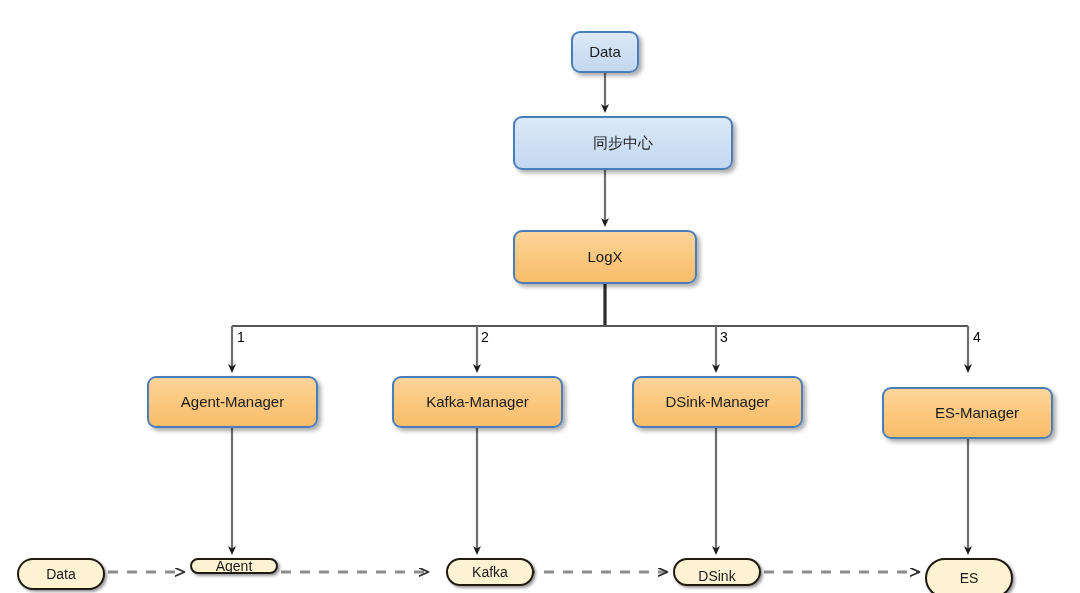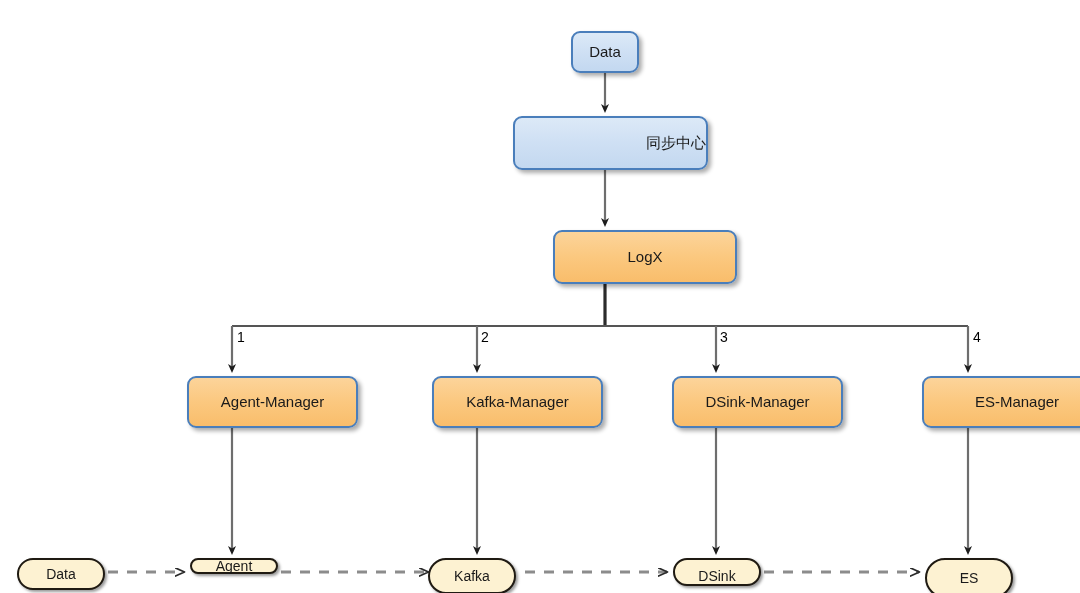--- a/index.html
+++ b/index.html
@@ -47,21 +47,20 @@
     box-shadow: 3px 3px 4px rgba(0,0,0,0.33);
     font-size: 15px;
   }
   
   .node-orange {
     border: 2px solid #4a7ebb;
     border-radius: 9px;
     background: linear-gradient(to bottom, #fcd49a 0%, #fbc87f 50%, #f9bd6b 100%);
     box-shadow: 3px 3px 4px rgba(0,0,0,0.33);
     font-size: 15px;
-    margin-left: 40px;
   }
   
   .node-pill {
     border: 2.5px solid #1f1a12;
     border-radius: 999px;
     background: #fdf2d2;
     box-shadow: 2px 2px 3px rgba(0,0,0,0.4);
     font-size: 14px;
   }
   .edge-label {
@@ -111,53 +110,53 @@
     <line x1="108" y1="572" x2="184" y2="572" stroke="#8c8c8c" stroke-width="3" stroke-dasharray="10 9" marker-end="url(#arrow-open)"></line>
     <line x1="281" y1="572" x2="428" y2="572" stroke="#8c8c8c" stroke-width="3" stroke-dasharray="10 9" marker-end="url(#arrow-open)"></line>
     <line x1="525" y1="572" x2="667" y2="572" stroke="#8c8c8c" stroke-width="3" stroke-dasharray="10 9" marker-end="url(#arrow-open)"></line>
     <line x1="764" y1="572" x2="919" y2="572" stroke="#8c8c8c" stroke-width="3" stroke-dasharray="10 9" marker-end="url(#arrow-open)"></line>
   </svg>
 
   <div class="node node-blue" style="left:571px; top:31px; width:68px; height:42px;">
     <span class="node-label">Data</span>
   </div>
 
-  <div class="node node-blue" style="left:513px; top:116px; width:195px; height:54px;justify-content:flex-end;">
+  <div class="node node-blue" style="left:513px; top:116px; width:220px; height:54px;">
     <span class="node-label">同步中心</span>
   </div>
 
   <div class="node node-orange" style="left:513px; top:230px; width:184px; height:54px;">
     <span class="node-label">LogX</span>
   </div>
 
   <div class="node node-orange" style="left:147px; top:376px; width:171px; height:52px;text-align:center;">
     <span class="node-label">Agent-Manager</span>
   </div>
 
   <div class="node node-orange" style="left:392px; top:376px; width:171px; height:52px;">
     <span class="node-label">Kafka-Manager</span>
   </div>
 
   <div class="node node-orange" style="left:632px; top:376px; width:171px; height:52px;">
     <span class="node-label">DSink-Manager</span>
   </div>
 
-  <div class="node node-orange" style="left:882px; top:376px; width:171px; height:52px;padding-left:19px;">
+  <div class="node node-orange" style="left:882px; top:387px; width:171px; height:52px;padding-left:19px;">
     <span class="node-label">ES-Manager</span>
   </div>
 
   <div class="node node-pill" style="left:17px; top:558px; width:88px; height:32px;">
     <span class="node-label">Data</span>
   </div>
 
   <div class="node node-pill" style="left:190px; top:558px; width:88px; height:16px;">
     <span class="node-label">Agent</span>
   </div>
 
-  <div class="node node-pill" style="left:428px; top:558px; width:88px; height:36px;">
+  <div class="node node-pill" style="left:446px; top:558px; width:88px; height:28px;">
     <span class="node-label">Kafka</span>
   </div>
 
   <div class="node node-pill" style="left:673px; top:558px; width:88px; height:28px;align-items:flex-end;">
     <span class="node-label">DSink</span>
   </div>
 
   <div class="node node-pill" style="left:925px; top:558px; width:88px; height:40px;">
     <span class="node-label">ES</span>
   </div>

